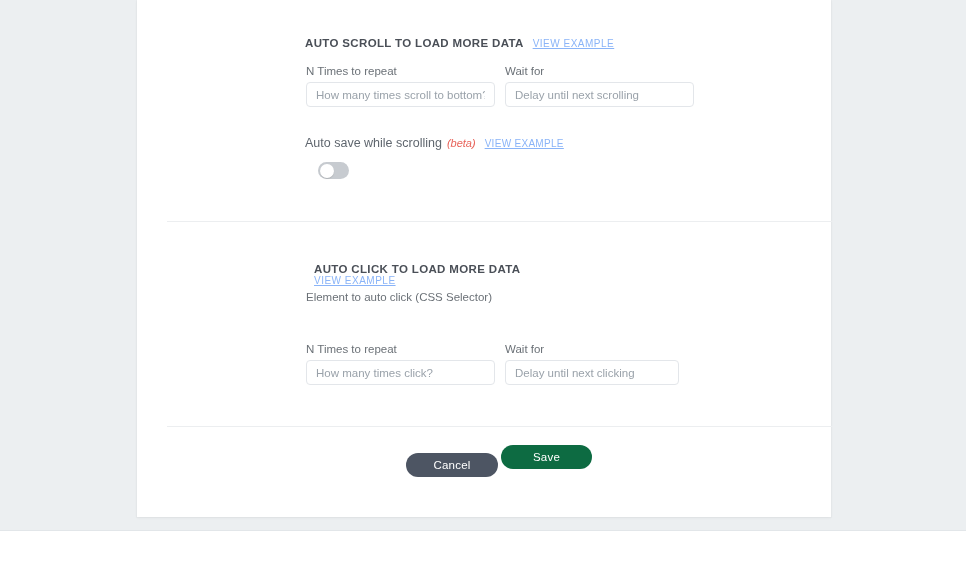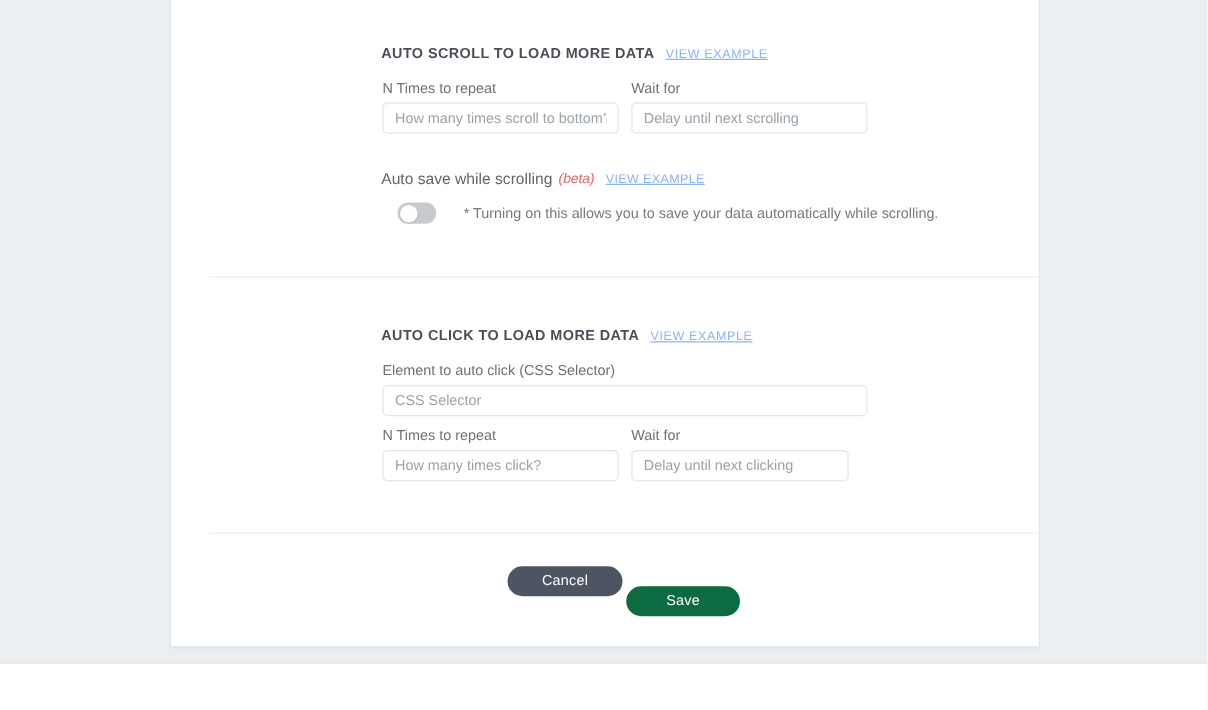--- a/index.html
+++ b/index.html
@@ -203,42 +203,40 @@
       <div class="subsection-head" style="left:153px; top:136px;">
         <span class="subsection-title">Auto save while scrolling</span>
         <span class="beta-tag">(beta)</span>
         <span class="view-example-sm">VIEW EXAMPLE</span>
       </div>
 
       <div class="toggle" style="left:166px; top:162px;">
         <div class="knob"></div>
       </div>
 
-      <div class="toggle-note" style="left:219px; top:165px;">* Turning on this allows you to save your data automatically while scrolling.</div>
 
       <div class="divider" style="left:15px; top:221px; width:666px;"></div>
 
-      <div class="section-head" style="left:153px; top:263px;">
+      <div class="section-head" style="left:153px; top:263px;flex-direction:column;">
         <span class="section-title">AUTO CLICK TO LOAD MORE DATA</span>
         <span class="view-example">VIEW EXAMPLE</span>
       </div>
 
       <div class="field-label" style="left:154px; top:291px;">Element to auto click (CSS Selector)</div>
-      <input class="text-input" style="left: 154px; top: 308px; width: 388px;" type="text" placeholder="CSS Selector">
 
       <div class="field-label" style="left:154px; top:343px;">N Times to repeat</div>
       <input class="text-input" style="left: 154px; top: 360px; width: 189px;" type="text" placeholder="How many times click?">
 
       <div class="field-label" style="left:353px; top:343px;">Wait for</div>
       <input class="text-input" style="left: 353px; top: 360px; width: 174px;" type="text" placeholder="Delay until next clicking">
 
       <div class="divider" style="left:15px; top:426px; width:666px;"></div>
 
       <button class="btn btn-cancel" style="left:254px; top:453px; width:92px;">Cancel</button>
-      <button class="btn btn-save" style="left:349px; top:469px; width:91px;">Save</button>
+      <button class="btn btn-save" style="left:349px; top:445px; width:91px;">Save</button>
 
     </div>
   </div>
 
   <div class="footer-sep"></div>
   <div class="footer">
     
     
   </div>
 

